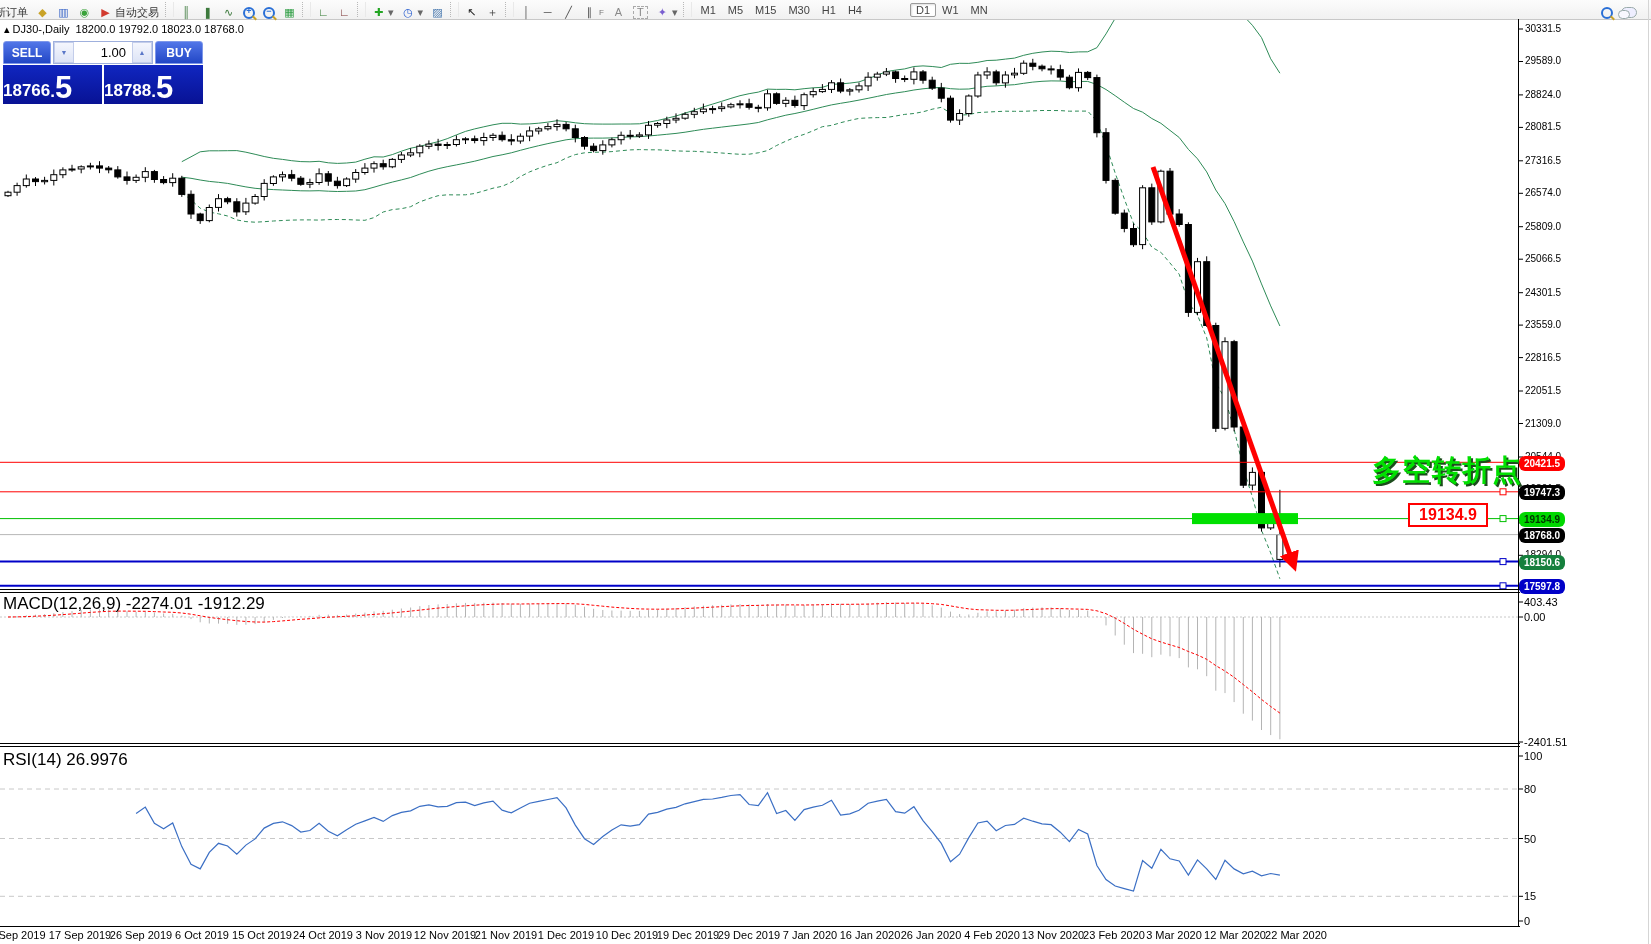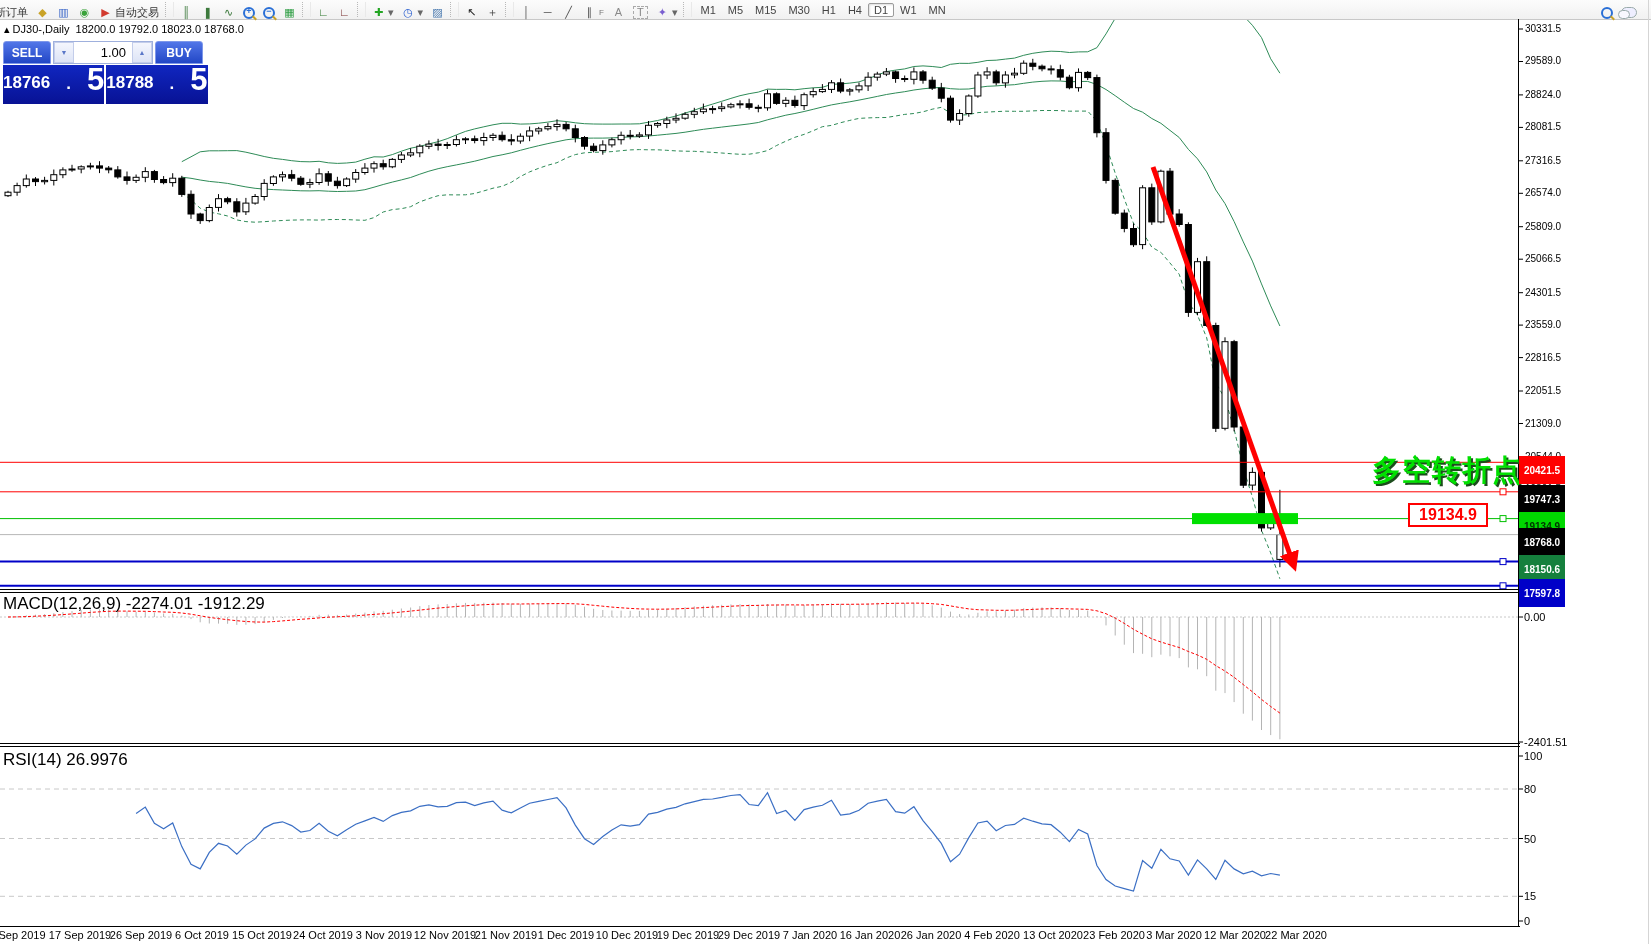--- a/index.html
+++ b/index.html
@@ -5,21 +5,21 @@
   html,body{margin:0;padding:0;background:#fff;}
   #app{position:relative;width:1651px;height:944px;background:#fff;overflow:hidden;
        font-family:"Liberation Sans","DejaVu Sans",sans-serif;color:#000;}
   
   #toolbar{position:absolute;left:0;top:0;width:1651px;height:19px;background:linear-gradient(#fcfcfc,#f1f1f1);
            border-bottom:1px solid #c8c8c8;display:flex;align-items:center;font-size:11px;color:#333;white-space:nowrap;}
   .tb-sep{width:7px;height:15px;margin:0 2px;border-left:1px dotted #b9b9b9;border-right:1px solid #e9e9e9;}
   .tb-btn{display:inline-flex;align-items:center;gap:3px;padding:12px 4px;cursor:default;margin-top:6px;}
   .tb-ico{display:inline-block;width:13px;text-align:center;font-size:11px;line-height:13px;}
   .tf{padding:1px 6px;color:#444;font-size:11px;}
-  .tf.active{background:#fff;border:1px solid #9b9b9b;border-radius:2px;padding:0 5px;box-shadow:inset 1px 1px 2px #00000022;}
+  .tf.active{background:#fff;border:1px solid #9b9b9b;border-radius:2px;padding:0 5px;box-shadow:inset 1px 1px 2px #00000022;margin-left:42px;}
   .clip-left{display:inline-block;overflow:hidden;}
   .clip-left>span{display:inline-block;margin-left:-9px;}
   .mag{position:relative;display:inline-block;width:8px;height:8px;border:2px solid #2a6fd6;border-radius:50%;}
   .mag::after{content:"";position:absolute;left:7px;top:8px;width:5px;height:2px;background:#c9a227;transform:rotate(45deg);}
   .mag .pm{position:absolute;left:0;top:-3px;width:8px;text-align:center;font-size:9px;color:#2a6fd6;font-weight:bold;}
   .chat{position:relative;display:inline-block;width:14px;height:9px;border:1px solid #9aa;border-radius:6px;background:#eef;}
   .chat::after{content:"";position:absolute;left:-4px;top:2px;width:10px;height:7px;border:1px solid #9aa;border-radius:5px;background:#f8f8ff;}
   
   #chart-title{position:absolute;left:4px;top:23px;font-size:11px;color:#000;}
   #chart-title b{font-weight:normal;}
@@ -27,28 +27,28 @@
   #trade{position:absolute;left:3px;top:41px;width:200px;}
   #trade .row1{display:flex;height:23px;gap:2px;}
   .tbtn{flex:0 0 46px;display:flex;align-items:center;justify-content:center;color:#fff;font-weight:bold;font-size:12px;
         background:linear-gradient(#5276e8,#2247c6);border:1px solid #7d97ea;border-radius:3px 3px 0 0;}
   .spin{flex:1;display:flex;background:#fff;border:1px solid #9fb0dd;}
   .spin .sb{width:18px;display:flex;align-items:center;justify-content:center;background:linear-gradient(#f4f6fd,#dde4f6);
             color:#5a77c8;font-size:7px;border:1px solid #c3cdea;}
   .spin .val{flex:1;display:flex;align-items:center;justify-content:flex-end;padding-right:6px;font-size:13px;color:#000;}
   #trade .row2{display:flex;gap:2px;height:39px;margin-top:1px;}
   .pricebox{flex:1;background:linear-gradient(#1026c0,#081294);color:#fff;display:flex;align-items:flex-end;justify-content:flex-start;
-            padding-bottom:10px;font-weight:bold;gap:16px;}
+            padding-bottom:2px;font-weight:bold;}
   .pricebox .main{font-size:17px;line-height:22px;}
   .pricebox .dot{font-size:17px;}
   .pricebox .big{font-size:31px;line-height:28px;}
   
   .tick-label{position:absolute;left:1525px;font-size:10px;color:#000;}
-  .badge{position:absolute;left:1519px;width:46px;height:28px;font-size:10px;font-weight:bold;
-         display:flex;align-items:center;justify-content:center;z-index:5;}
+  .badge{position:absolute;left:1519px;width:46px;height:15px;font-size:10px;font-weight:bold;
+         display:flex;align-items:center;justify-content:center;z-index:5;border-radius:6px;}
   #turning-text{position:absolute;left:1372px;top:451px;font-size:29px;font-weight:bold;color:#00e000;
                 letter-spacing:1px;text-shadow:2px 2px 0 #1d4d1d;z-index:4;white-space:nowrap;}
   #level-box{position:absolute;left:1408px;top:503px;width:76px;height:20px;border:2px solid #f00;background:#fff;
              color:#f00;font-size:16px;font-weight:bold;display:flex;align-items:center;justify-content:center;z-index:4;}
   .ind-label{position:absolute;left:3px;font-size:17px;color:#000;z-index:3;}
   .date-label{position:absolute;top:929px;transform:translateX(-50%);font-size:11px;color:#000;white-space:nowrap;}
   .axis-num{position:absolute;left:1524px;font-size:11px;color:#000;}
   #edge-right{position:absolute;left:1648px;top:0;width:1px;height:944px;background:#d5d5d5;}
   svg{position:absolute;left:0;top:0;}
 </style>
@@ -745,21 +745,21 @@
       <div class="date-label" style="left:445px">12 Nov 2019</div>
       <div class="date-label" style="left:506px">21 Nov 2019</div>
       <div class="date-label" style="left:566px">1 Dec 2019</div>
       <div class="date-label" style="left:627px">10 Dec 2019</div>
       <div class="date-label" style="left:688px">19 Dec 2019</div>
       <div class="date-label" style="left:749px">29 Dec 2019</div>
       <div class="date-label" style="left:810px">7 Jan 2020</div>
       <div class="date-label" style="left:870px">16 Jan 2020</div>
       <div class="date-label" style="left:931px">26 Jan 2020</div>
       <div class="date-label" style="left:992px">4 Feb 2020</div>
-      <div class="date-label" style="left:1053px">13 Oct 2020</div>
+      <div class="date-label" style="left:1053px">13 Nov 2020</div>
       <div class="date-label" style="left:1114px">23 Feb 2020</div>
       <div class="date-label" style="left:1174px">3 Mar 2020</div>
       <div class="date-label" style="left:1235px">12 Mar 2020</div>
       <div class="date-label" style="left:1296px">22 Mar 2020</div>
     </div>
 <div id="edge-right"></div>
 
 </div>
 
 </body></html>

